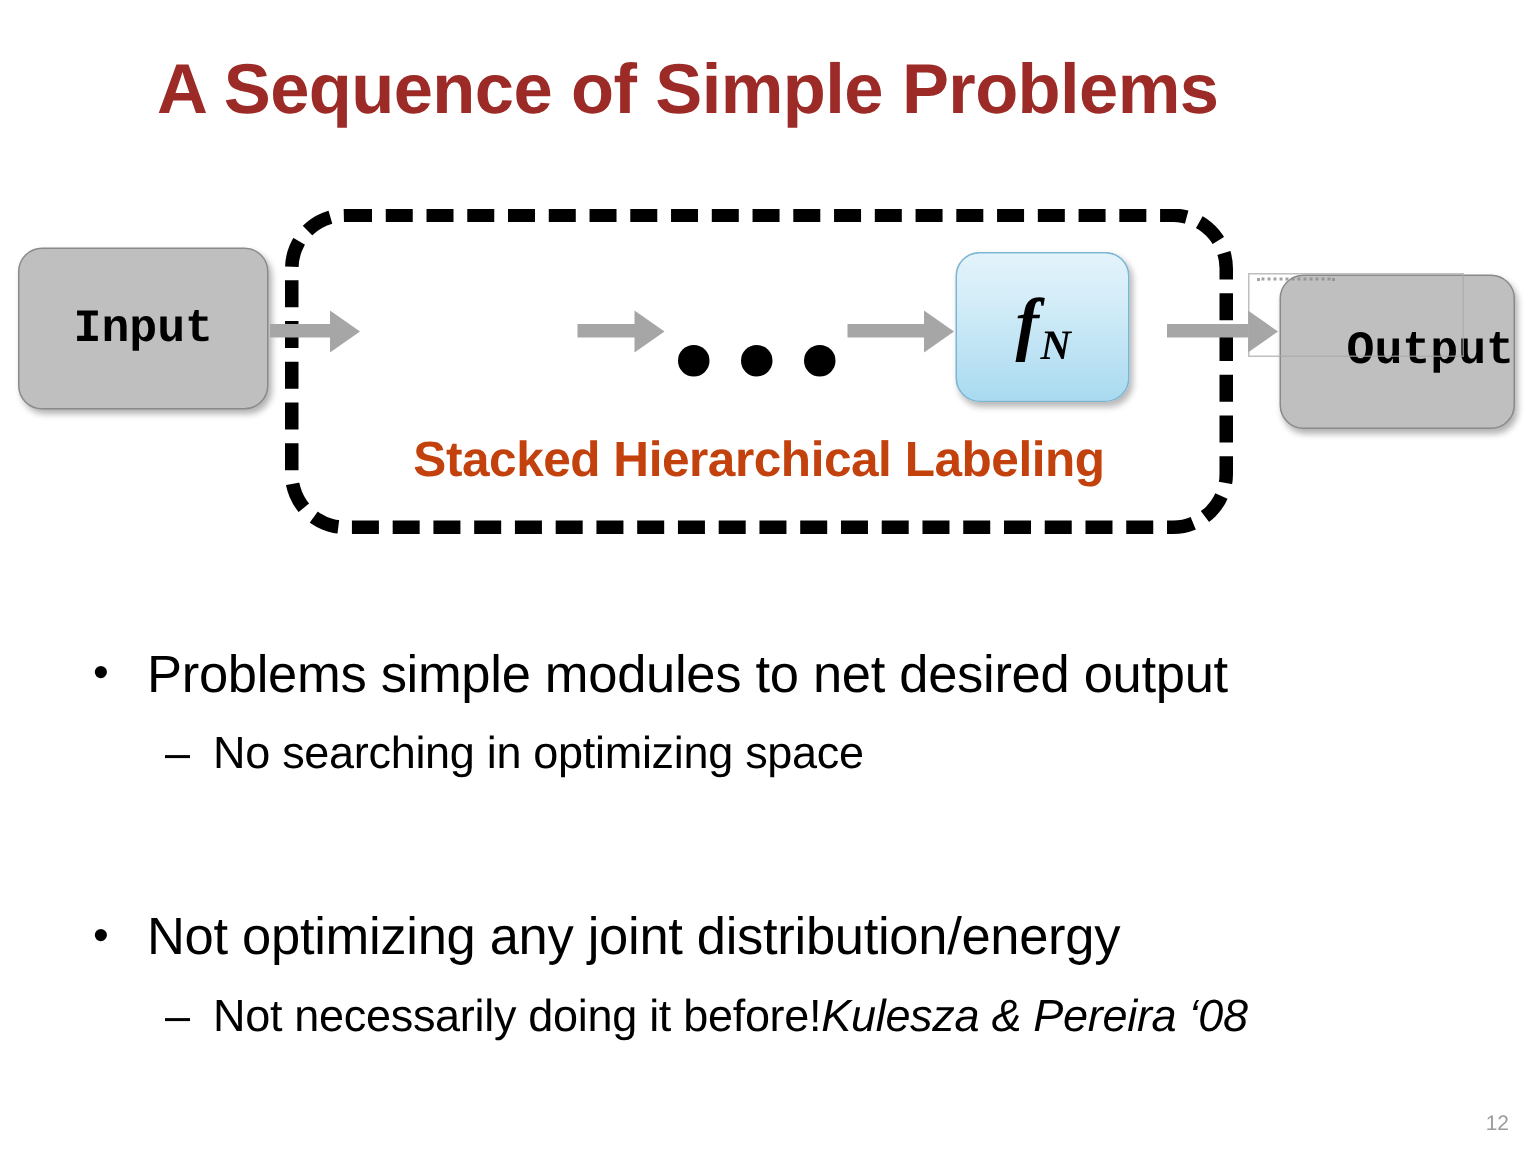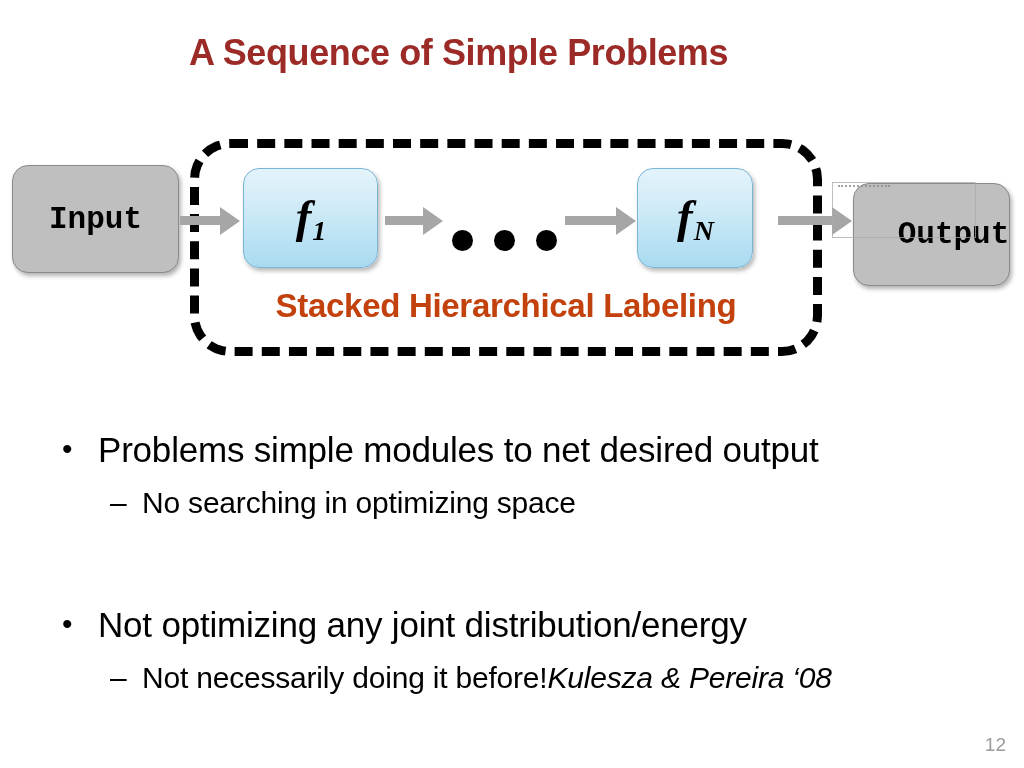--- a/index.html
+++ b/index.html
@@ -17,21 +17,21 @@
   }
 
   
   #slide-title {
     position: absolute;
     left: 0;
     top: 33px;
     width: 917px;
     text-align: center;
     font-family: "Liberation Sans", sans-serif;
-    font-size: 36px;
+    font-size: 47px;
     font-weight: bold;
     color: #9c2b27;
     letter-spacing: -0.4px;
     line-height: 1.12;
     white-space: nowrap;
   }
 
   
   #diagram {
     position: absolute;
@@ -228,42 +228,39 @@
   .citation {
     font-style: italic;
   }
 
   
   #page-number {
     position: absolute;
     right: 18px;
     bottom: 12px;
     font-family: "Liberation Sans", sans-serif;
-    font-size: 19px;
+    font-size: 14px;
     color: #9b9b9b;
   }
 </style>
 </head>
 <body>
 
 <div id="slide-title">A Sequence of Simple Problems</div>
 
 <div id="diagram">
 
   <div id="dashed-group-box"></div>
 
   <div class="term-box" id="input-box">
     <span>Input</span>
   </div>
 
   <div class="arrow" id="arrow-in-to-f1"></div>
 
-  <div class="fn-box" id="fn-first">
-    <span class="fn-label"><span>f</span><span class="sub">1</span></span>
-  </div>
 
   <div class="arrow" id="arrow-f1-to-dots"></div>
 
   <div id="ellipsis">
     <span class="dot"></span>
     <span class="dot"></span>
     <span class="dot"></span>
   </div>
 
   <div class="arrow" id="arrow-dots-to-fn"></div>

